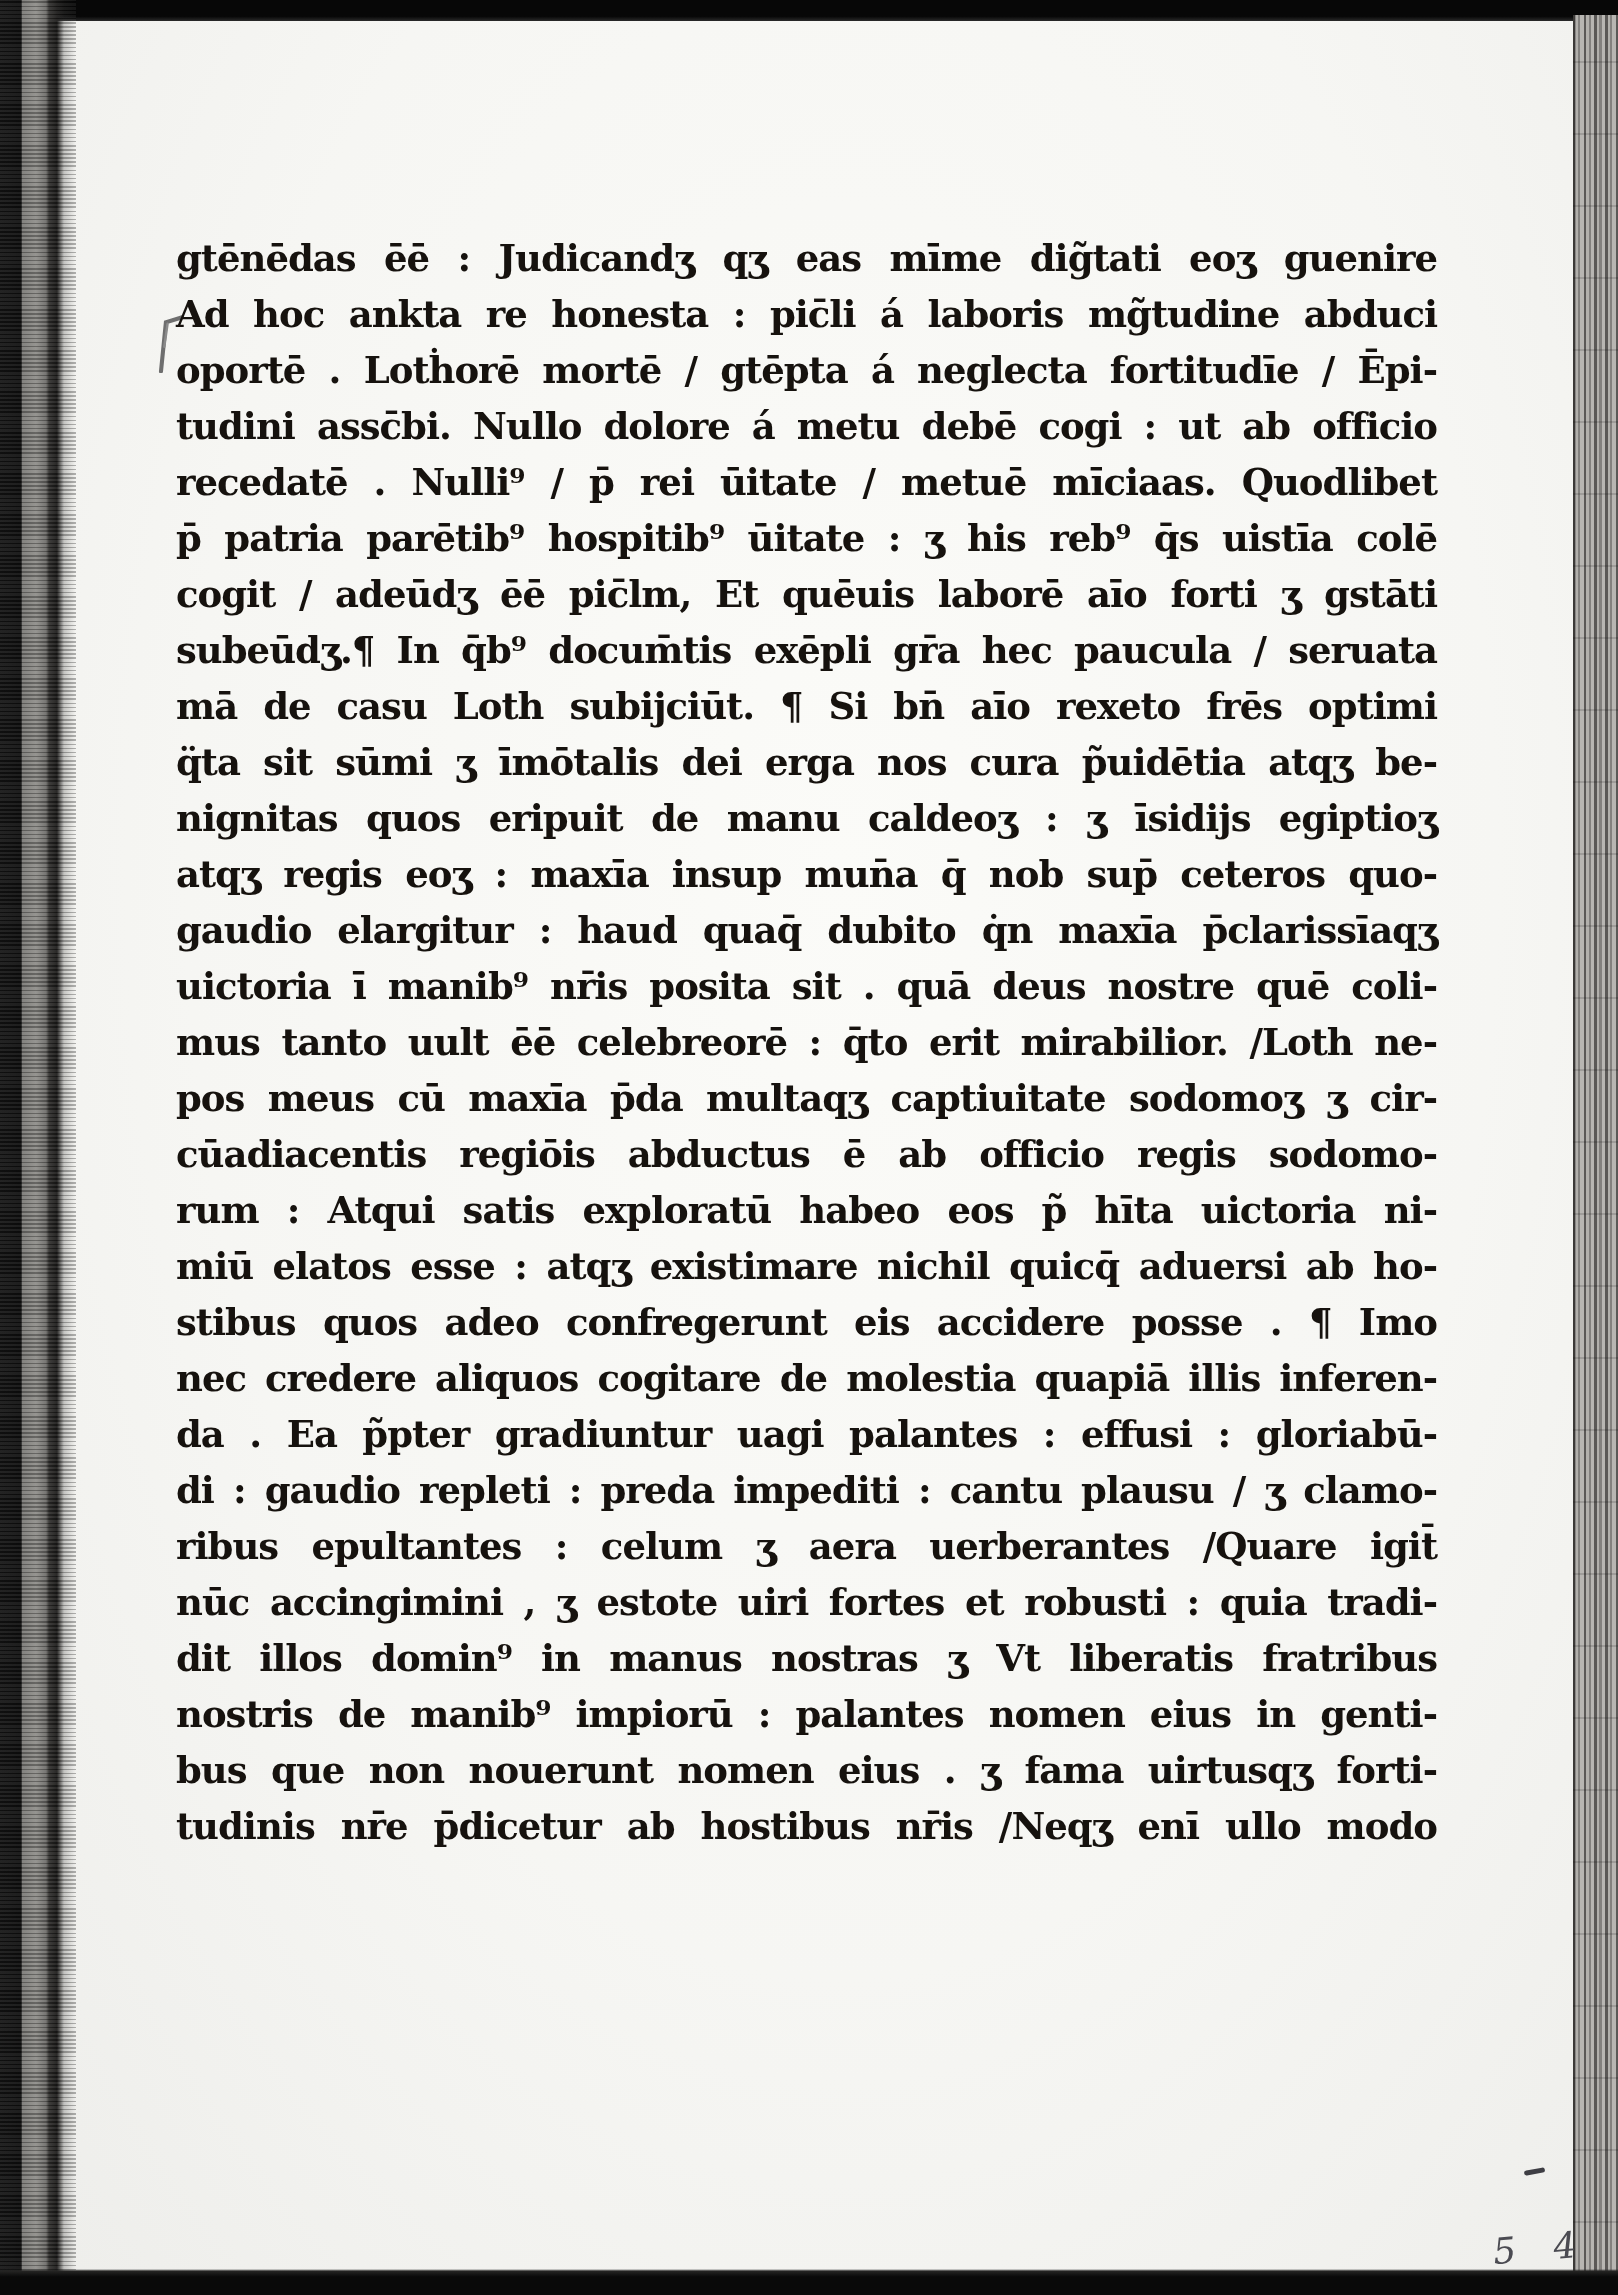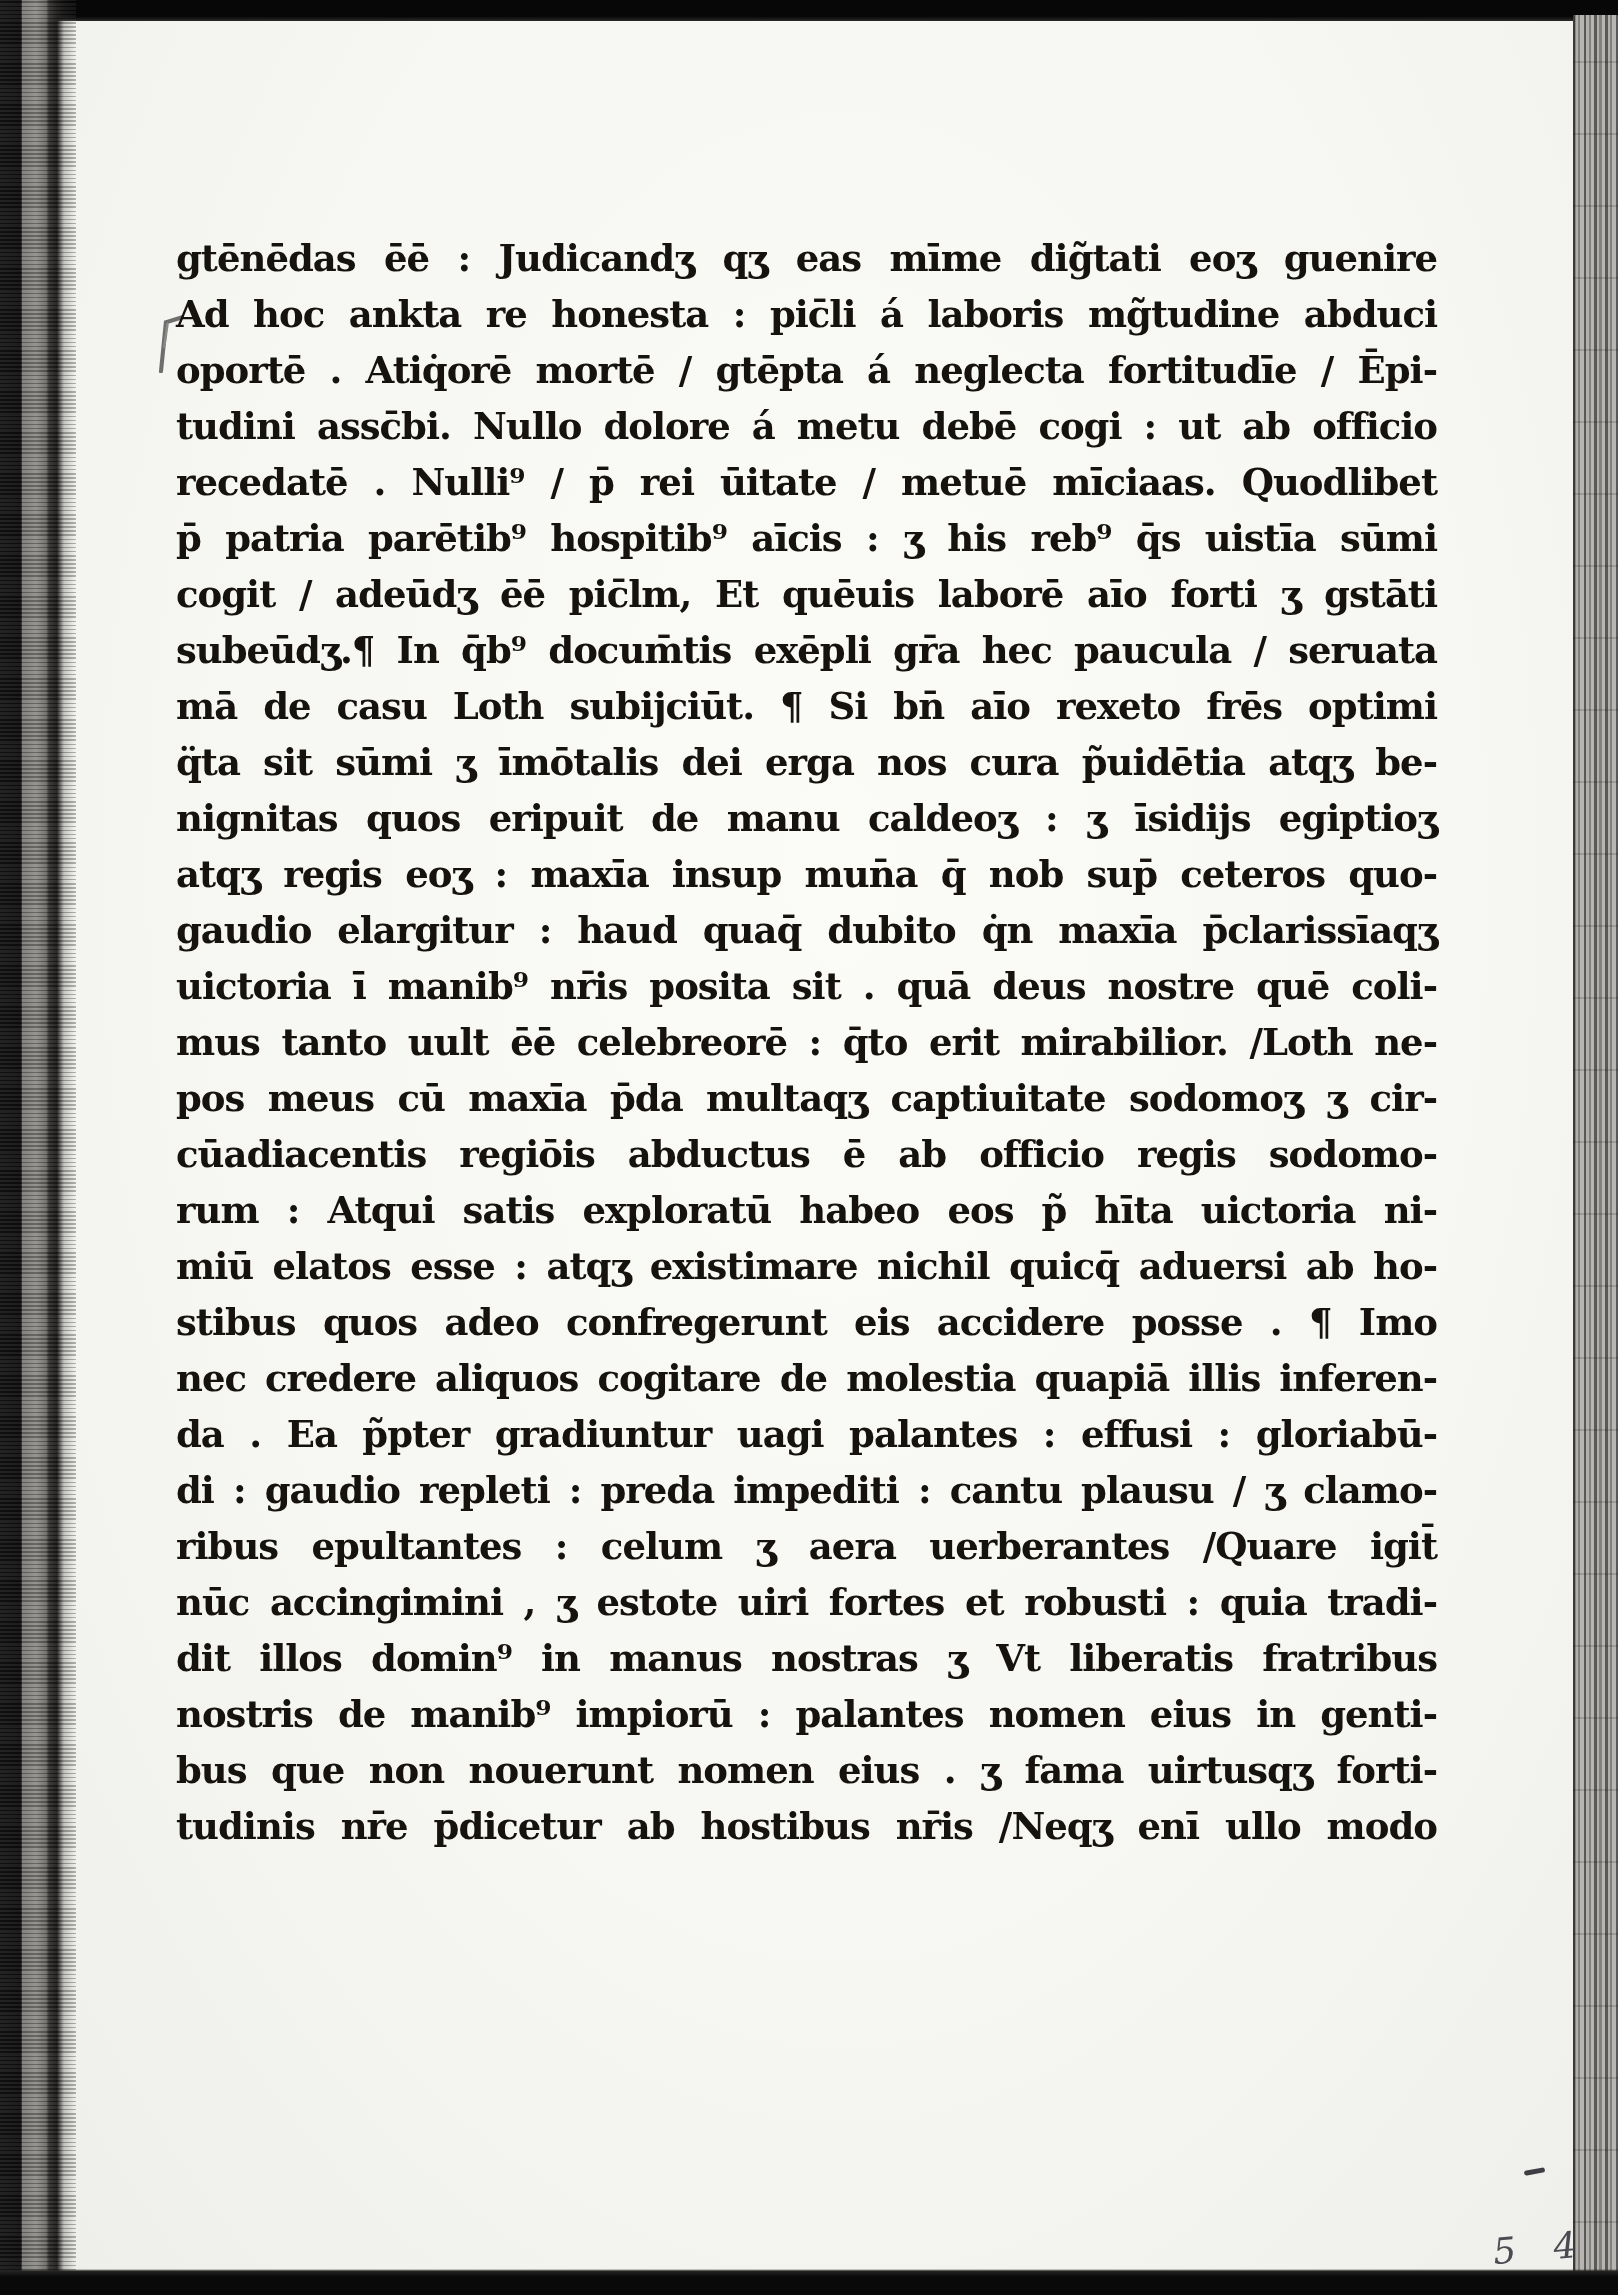--- a/index.html
+++ b/index.html
@@ -85,24 +85,24 @@
   <div class="margin-pen-mark">
     <svg width="28" height="59" viewBox="0 0 34 72">
       <polyline points="6,70 12,10 32,4" fill="none" stroke="#6e6e6e" stroke-width="5" stroke-linecap="round"></polyline>
       <polyline points="10,40 14,12" fill="none" stroke="#8a8a8a" stroke-width="3" stroke-linecap="round"></polyline>
     </svg>
   </div>
 
   <div class="text-block">
       <div class="text-line">gtēnēdas ēē : Judicandʒ qʒ eas mīme dig̃tati eoʒ guenire</div>
       <div class="text-line">Ad hoc ankta re honesta : pic̄li á laboris mg̃tudine abduci</div>
-      <div class="text-line">oportē . Atiq̇orē mortē / gtēpta á neglecta fortitudīe / Ēpi-</div>
+      <div class="text-line">oportē . Lotḣorē mortē / gtēpta á neglecta fortitudīe / Ēpi-</div>
       <div class="text-line">tudini assc̄bi. Nullo dolore á metu debē cogi : ut ab officio</div>
       <div class="text-line">recedatē . Nulli⁹ / p̄ rei ūitate / metuē mīciaas. Quodlibet</div>
-      <div class="text-line">p̄ patria parētib⁹ hospitib⁹ aīcis : ʒ his reb⁹ q̄s uistīa sūmi</div>
+      <div class="text-line">p̄ patria parētib⁹ hospitib⁹ ūitate : ʒ his reb⁹ q̄s uistīa colē</div>
       <div class="text-line">cogit / adeūdʒ ēē pic̄lm, Et quēuis laborē aīo forti ʒ gstāti</div>
       <div class="text-line">subeūdʒ.¶ In q̄b⁹ docum̄tis exēpli gr̄a hec paucula / seruata</div>
       <div class="text-line">mā de casu Loth subijciūt. ¶ Si bn̄ aīo rexeto frēs optimi</div>
       <div class="text-line">q̈ta sit sūmi ʒ īmōtalis dei erga nos cura p̃uidētia atqʒ be-</div>
       <div class="text-line">nignitas quos eripuit de manu caldeoʒ : ʒ īsidijs egiptioʒ</div>
       <div class="text-line">atqʒ regis eoʒ : maxīa insup mun̄a q̄ nob sup̄ ceteros quo-</div>
       <div class="text-line">gaudio elargitur : haud quaq̄ dubito q̇n maxīa p̄clarissīaqʒ</div>
       <div class="text-line">uictoria ī manib⁹ nr̄is posita sit . quā deus nostre quē coli-</div>
       <div class="text-line">mus tanto uult ēē celebreorē : q̄to erit mirabilior. /Loth ne-</div>
       <div class="text-line">pos meus cū maxīa p̄da multaqʒ captiuitate sodomoʒ ʒ cir-</div>

